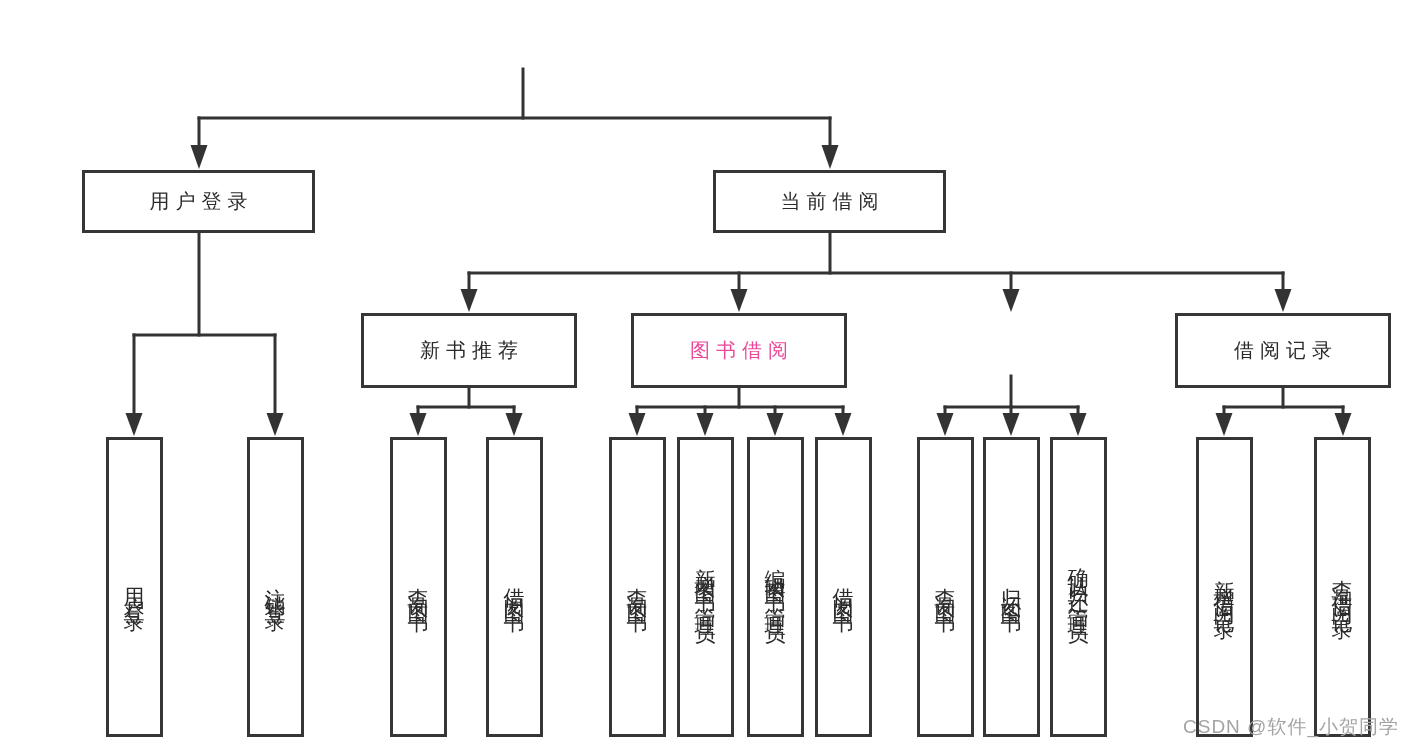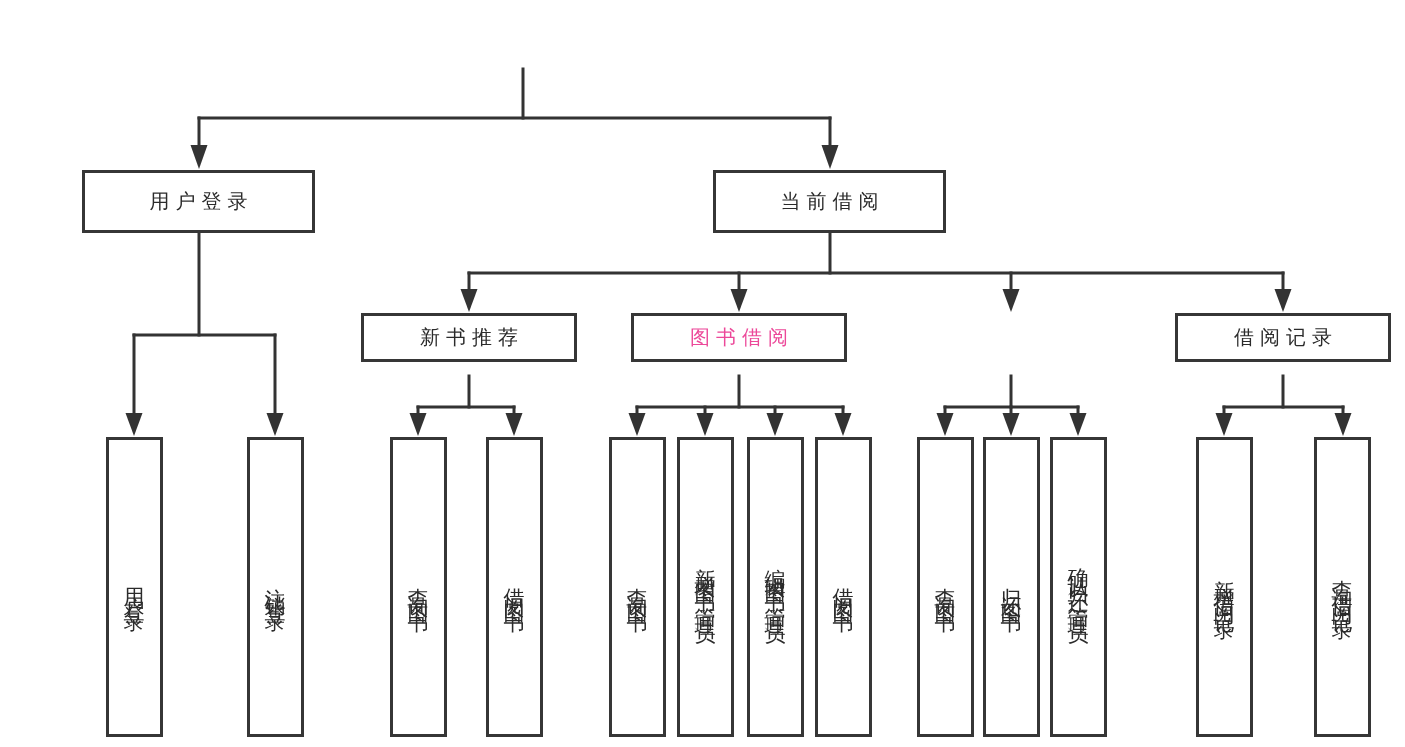--- a/index.html
+++ b/index.html
@@ -36,21 +36,21 @@
   }
   .node.v {
     font-size: 21px;
     writing-mode: vertical-rl;
     letter-spacing: 8px;
     line-height: 1;
     white-space: nowrap;
   }
   .root-box   { left: 12px;  top: 13px;  width: 1011px; height: 56px; }
   .lvl2       { top: 170px; width: 233px; height: 63px; }
-  .lvl3       { top: 313px; width: 216px; height: 49px; }
+  .lvl3       { top: 313px; width: 216px; height: 75px; }
   .leaf       { top: 437px; width: 57px;  height: 300px; }
   .watermark {
     position: absolute;
     left: 1183px;
     top: 714px;
     width: 220px;
     font-size: 19px;
     letter-spacing: 1px;
     white-space: nowrap;
     z-index: 3;
@@ -149,14 +149,15 @@
   <div class="node v leaf" style="left: 747px; color: rgb(43, 43, 43);">编辑图书（管理员）</div>
   <div class="node v leaf" style="left: 815px; color: rgb(43, 43, 43);">借阅图书</div>
 
   <div class="node v leaf" style="left: 917px; color: rgb(43, 43, 43);">查询图书</div>
   <div class="node v leaf" style="left: 983px; color: rgb(43, 43, 43);">归还图书</div>
   <div class="node v leaf" style="left: 1050px; color: rgb(43, 43, 43);">确认归还（管理员）</div>
 
   <div class="node v leaf" style="left: 1196px; color: rgb(43, 43, 43);">新增借阅记录</div>
   <div class="node v leaf" style="left: 1314px; color: rgb(43, 43, 43);">查询借阅记录</div>
 
+  <div class="watermark" style="color: rgb(163, 163, 163);">CSDN @软件_小贺同学</div>
 
 </div>
 
 </body></html>

